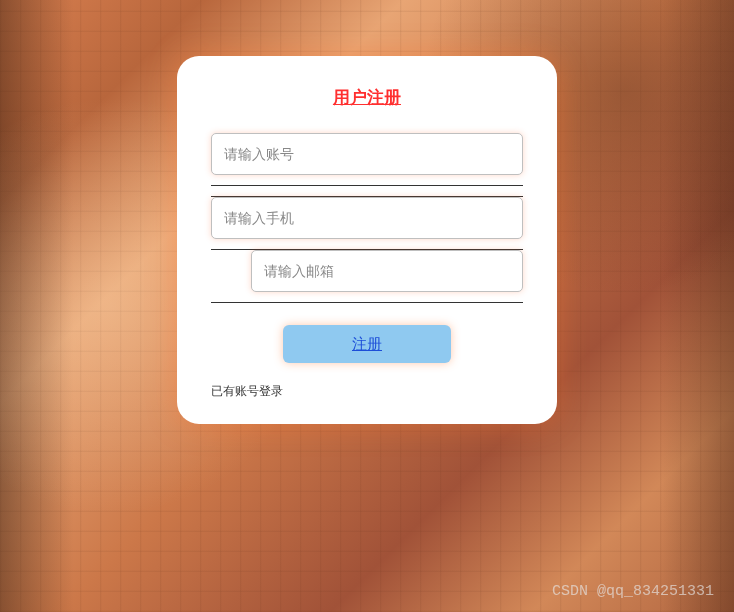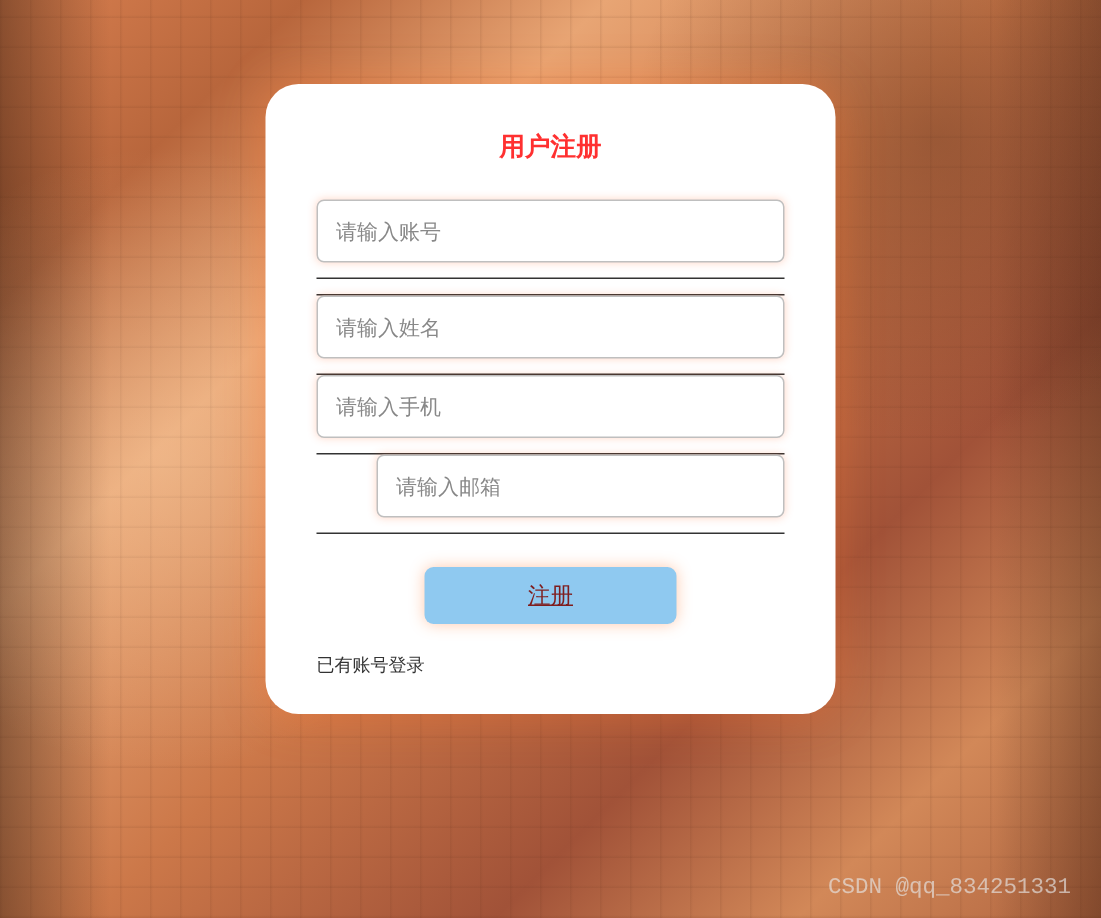--- a/index.html
+++ b/index.html
@@ -37,20 +37,21 @@
       border-radius: 22px;
       padding: 30px 34px 24px 34px;
       box-shadow: 0 0 30px rgba(255,120,50,0.4);
     }
     .title {
       text-align: center;
       color: #ff3030;
       font-size: 17px;
       font-weight: bold;
       margin-bottom: 24px;
+      text-decoration: underline;
     }
     .field-wrap {
       margin-bottom: 0;
       border-bottom: 1px solid #333;
       padding-bottom: 10px;
       position: relative;
     }
     .field-wrap:last-of-type {
       margin-bottom: 22px;
       padding-left: 40px;
@@ -77,21 +78,21 @@
       width: 18px;
       height: 14px;
       pointer-events: none;
     }
     .submit-btn {
       display: block;
       margin: 0 auto 18px auto;
       width: 168px;
       height: 38px;
       background: #8fc9f0;
-      color: #7f1d1d;
+      color: #1d4ed8;
       border: none;
       border-radius: 6px;
       font-size: 15px;
       cursor: pointer;
       box-shadow: 0 0 10px rgba(255,120,50,0.4);
       font-family: inherit;
       text-decoration: underline;
     }
     .login-link {
       font-size: 12px;
@@ -128,23 +129,20 @@
         <rect x="12" y="3" width="2" height="2" fill="#888"></rect>
         <rect x="3" y="6" width="2" height="2" fill="#888"></rect>
         <rect x="6" y="6" width="2" height="2" fill="#888"></rect>
         <rect x="9" y="6" width="2" height="2" fill="#888"></rect>
         <rect x="12" y="6" width="2" height="2" fill="#888"></rect>
         <rect x="5" y="9" width="8" height="2" fill="#888"></rect>
       </svg>
     </span>
   </div>
 
-  <div class="field-wrap">
-    <input class="input" type="text" placeholder="请输入姓名" style="">
-  </div>
 
   <div class="field-wrap">
     <input class="input" type="text" placeholder="请输入手机" style="">
   </div>
 
   <div class="field-wrap">
     <input class="input" type="text" placeholder="请输入邮箱" style="">
   </div>
 
   <button class="submit-btn">注册</button>

